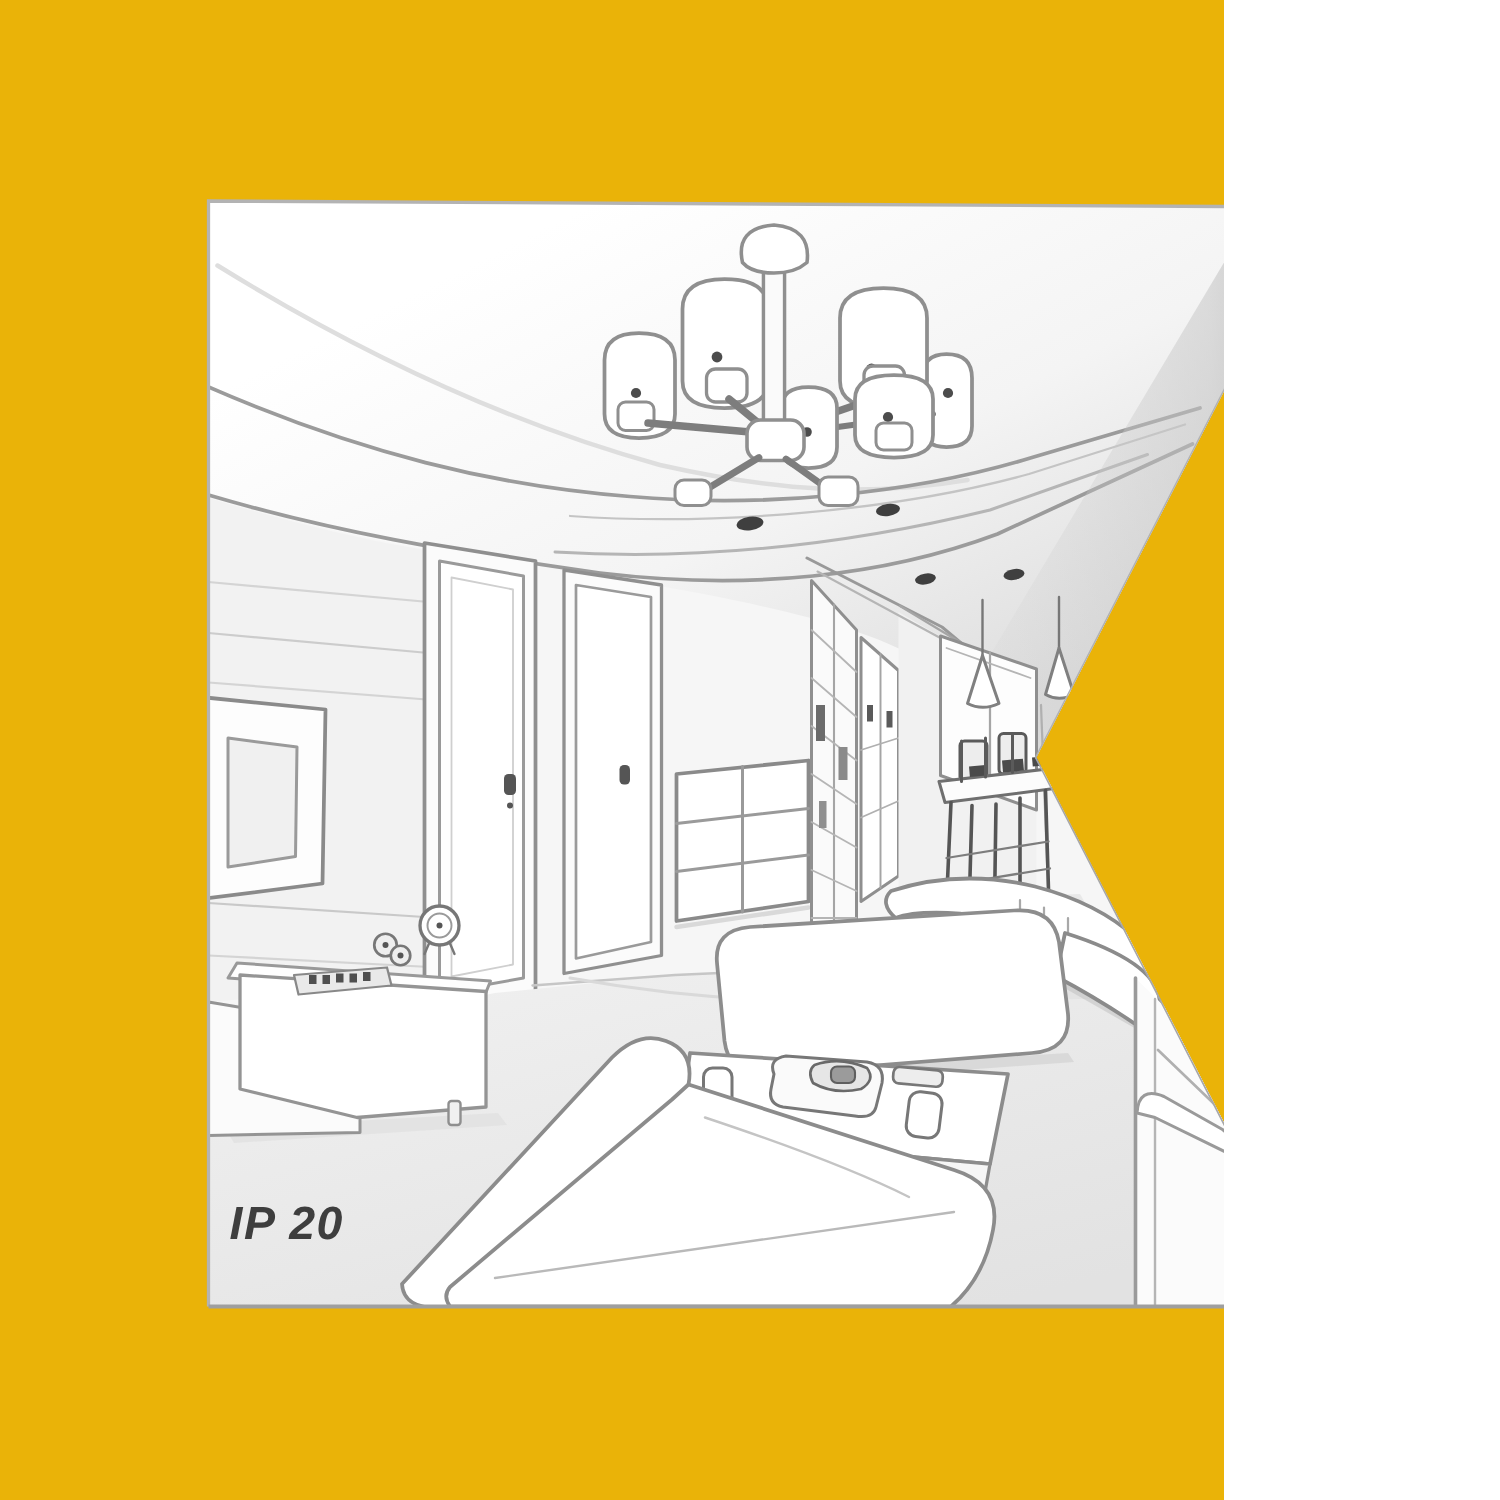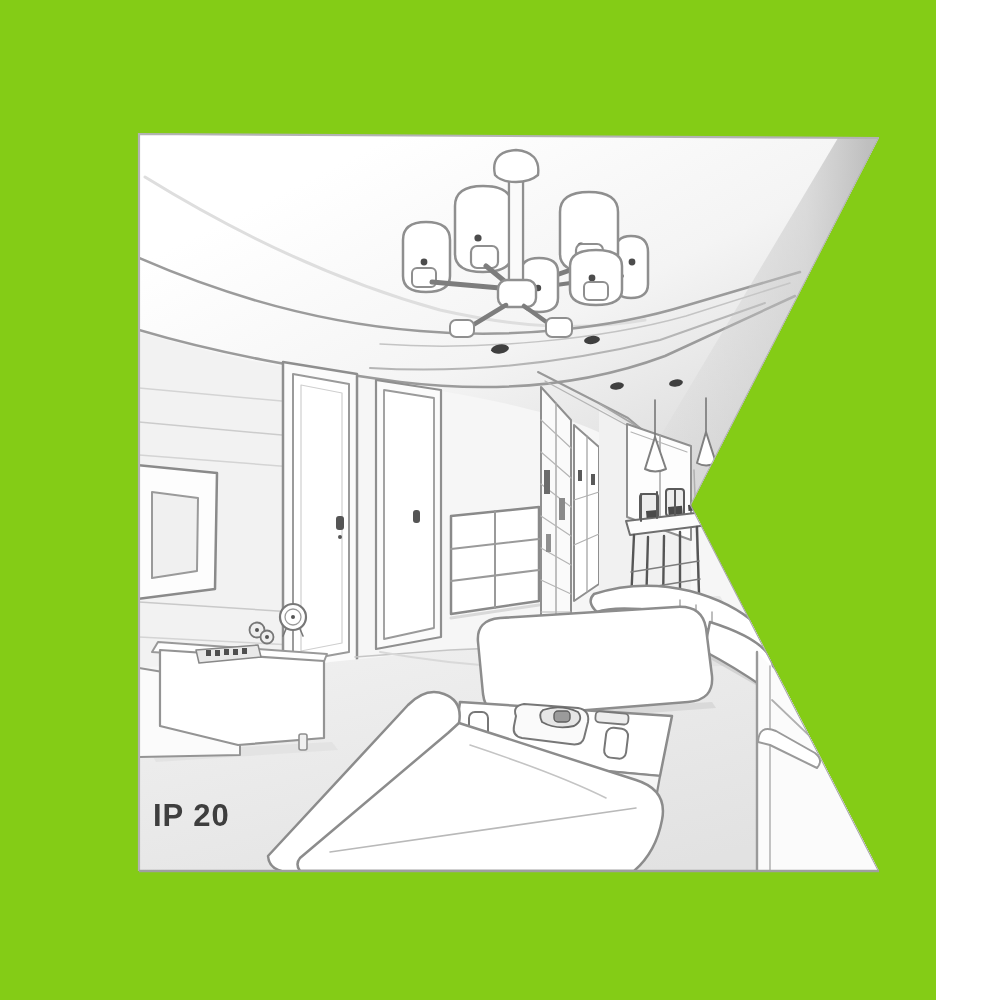--- a/index.html
+++ b/index.html
@@ -1,17 +1,17 @@
 <!DOCTYPE html>
 <html><head>
 <meta charset="utf-8">
 <style>
   html,body{margin:0;padding:0;background:#ffffff;}
-  .canvas{position:relative;width:936px;height:1000px;background:#84cc16;overflow:hidden;
-          font-family:"Liberation Sans",sans-serif;}
+  .canvas{position:relative;width:816px;height:1000px;background:#eab308;overflow:hidden;
+          font-family:"Liberation Sans",sans-serif;font-style:italic;}
   .art{position:absolute;left:0;top:0;}
   .ip-label{position:absolute;left:153px;top:800px;font-size:31px;font-weight:700;
             color:#3e3e3e;letter-spacing:1px;line-height:1;}
 </style>
 </head>
 <body>
 
 <div class="canvas">
 <svg class="art" width="1000" height="1000" viewBox="0 0 1000 1000">
   <defs>

